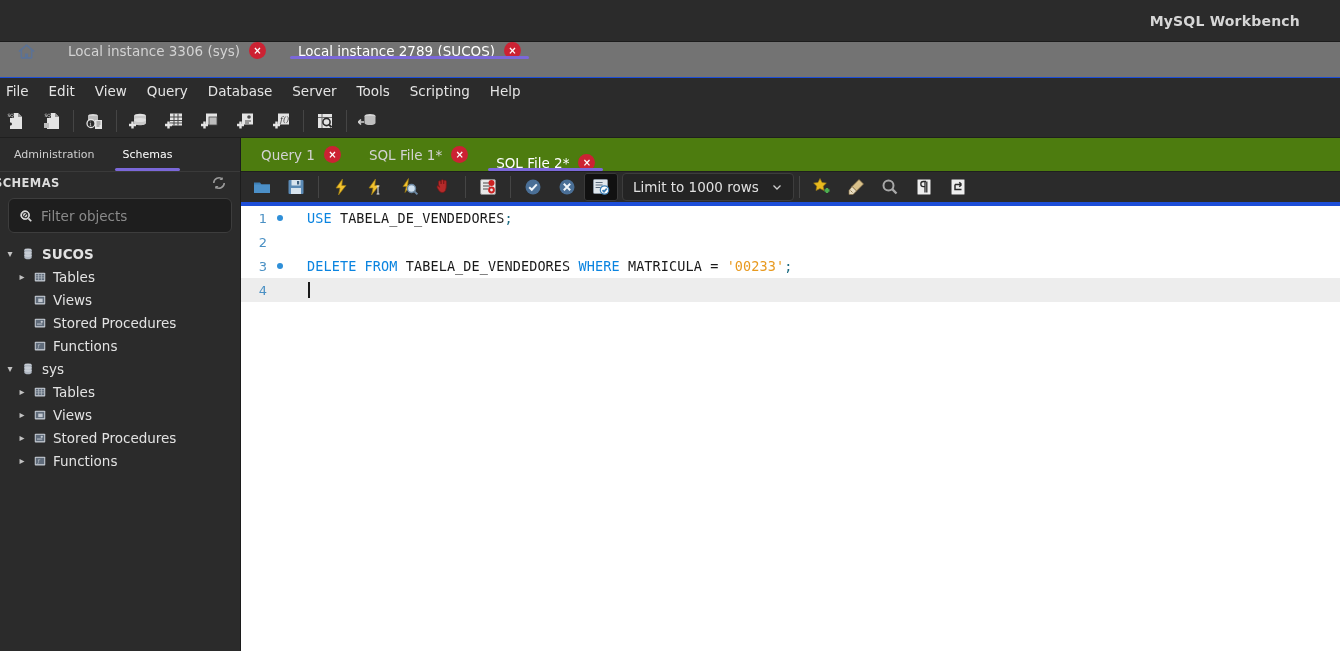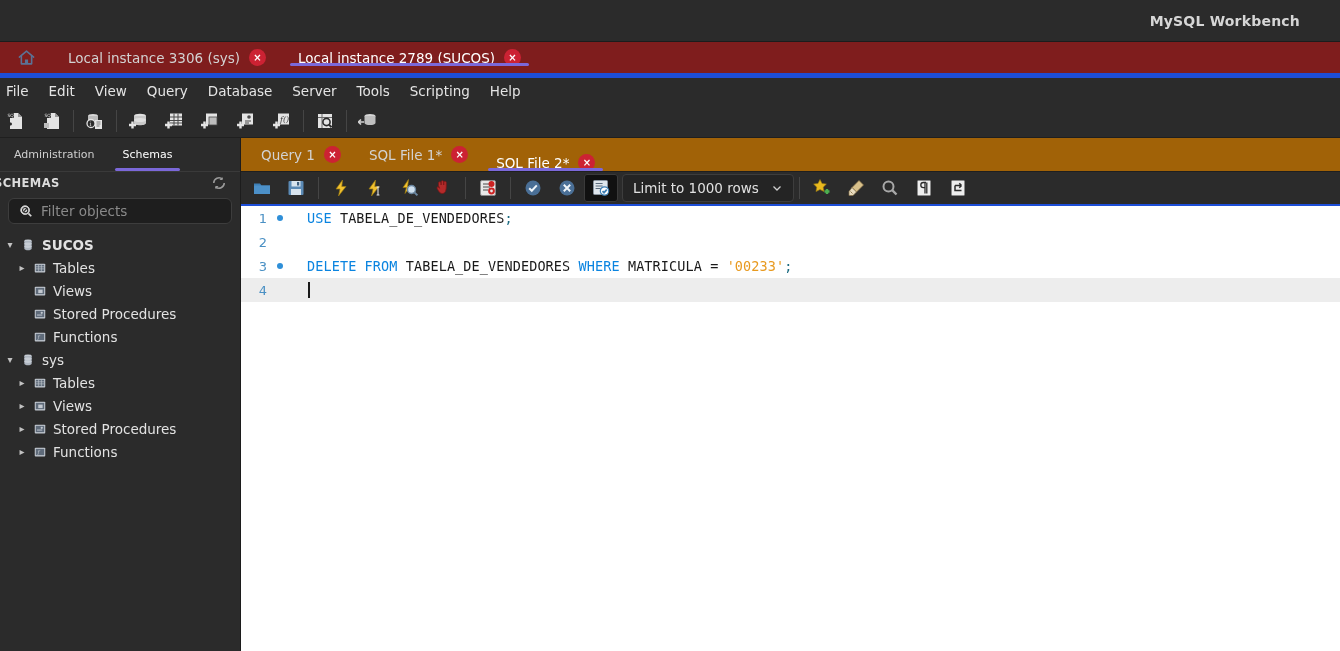--- a/index.html
+++ b/index.html
@@ -14,22 +14,22 @@
   
   .titlebar {
     height:42px; background:#2b2b2b; flex:0 0 42px;
     display:flex; align-items:center; justify-content:flex-end;
     padding-right:40px; border-bottom:1px solid #1c1c1c;
   }
   .titlebar-text { font-size:14px; font-weight:bold; color:#d6d6d6; letter-spacing:.2px; }
 
   
   .conn-tabs {
-    height:36px; flex:0 0 36px; background:#7f1d1d;
-    display:flex; align-items:center; border-bottom:5px solid #1d4ed8;
+    height:36px; flex:0 0 36px; background:#737373;
+    display:flex; align-items:flex-start; border-bottom:1px solid #1d4ed8;
   }
   .home-btn { width:52px; display:flex; align-items:center; justify-content:center; cursor:pointer; }
   .conn-tab {
     display:flex; align-items:center; gap:9px; padding:0 16px;
     position:relative; cursor:pointer; color:#d3d3d3; font-size:13.5px;
     white-space:nowrap;
   }
   .conn-tab.active { color:#ffffff; }
   .conn-tab.active::after {
     content:""; position:absolute; left:8px; right:8px; bottom:0;
@@ -82,22 +82,22 @@
     background:#7b68d9; border-radius:2px;
   }
   .schemas-head {
     height:22px; flex:0 0 22px; display:flex; align-items:center;
     justify-content:space-between; padding-right:14px; padding-left:-6px;
     margin-left:-6px;
   }
   .schemas-title { font-size:11.5px; font-weight:bold; color:#dcdcdc; letter-spacing:.4px; }
   .filter-wrap { padding:4px 8px 6px 8px; }
   .filter-box {
-    height:18px; background:#1e1e1e; border:1px solid #3d3d3d; border-radius:6px;
-    display:flex; align-items:center; gap:8px; padding:12px 10px;
+    height:35px; background:#1e1e1e; border:1px solid #3d3d3d; border-radius:6px;
+    display:flex; align-items:center; gap:8px; padding:4px 10px;
   }
   .filter-input {
     flex:1; background:transparent; border:none; outline:none;
     color:#cfcfcf; font-size:13.5px; font-family:inherit;
   }
   .filter-input::placeholder { color:#8a8a8a; }
 
   .tree { flex:1 1 auto; overflow:hidden; padding-top:3px; }
   .tree-row {
     display:flex; align-items:center; height:23px; gap:3px;
@@ -107,38 +107,38 @@
     width:16px; flex:0 0 16px; display:flex; align-items:center; justify-content:center;
     color:#c2c2c2; font-size:10px;
   }
   .tree-row.lvl0 { padding-left:2px; }
   .tree-row.lvl1 { padding-left:14px; }
   .tree-label.bold { font-weight:bold; }
 
   
   .editor-area { flex:1 1 auto; display:flex; flex-direction:column; min-width:0; background:#ffffff; }
   .sql-tabs {
-    height:34px; flex:0 0 34px; background:#a16207;
+    height:34px; flex:0 0 34px; background:#4d7c0f;
     display:flex; align-items:stretch; border-bottom:1px solid #1f1f1f;
     padding-left:6px;
   }
   .sql-tab {
     display:flex; align-items:center; gap:9px; padding:0 14px;
     position:relative; cursor:pointer; color:#d3d3d3; font-size:13.5px; white-space:nowrap;
   }
   .sql-tab.active { color:#ffffff;align-items:flex-end; }
   .sql-tab.active::after {
     content:""; position:absolute; left:6px; right:6px; bottom:0; height:3px;
     background:#7b68d9; border-radius:2px;
   }
 
   .qtoolbar {
     height:34px; flex:0 0 34px; background:#2b2b2b;
     display:flex; align-items:center; gap:0; padding-left:4px;
-    border-bottom:2px solid #1d4ed8;
+    border-bottom:4px solid #1d4ed8;
   }
   .q-btn { width:34px; height:28px; display:flex; align-items:center; justify-content:center; cursor:pointer; border-radius:3px; }
   .q-btn.pressed { background:#111111; box-shadow:inset 0 0 0 1px #3a3a3a; }
   .q-sep { width:1px; height:22px; background:#454545; margin:0 5px; }
   .limit-drop {
     height:28px; background:#242424; border:1px solid #3d3d3d; border-radius:4px;
     display:flex; align-items:center; gap:12px; padding:0 10px; margin-left:4px;
     cursor:pointer; color:#e0e0e0; font-size:13.5px; white-space:nowrap;
   }
 

